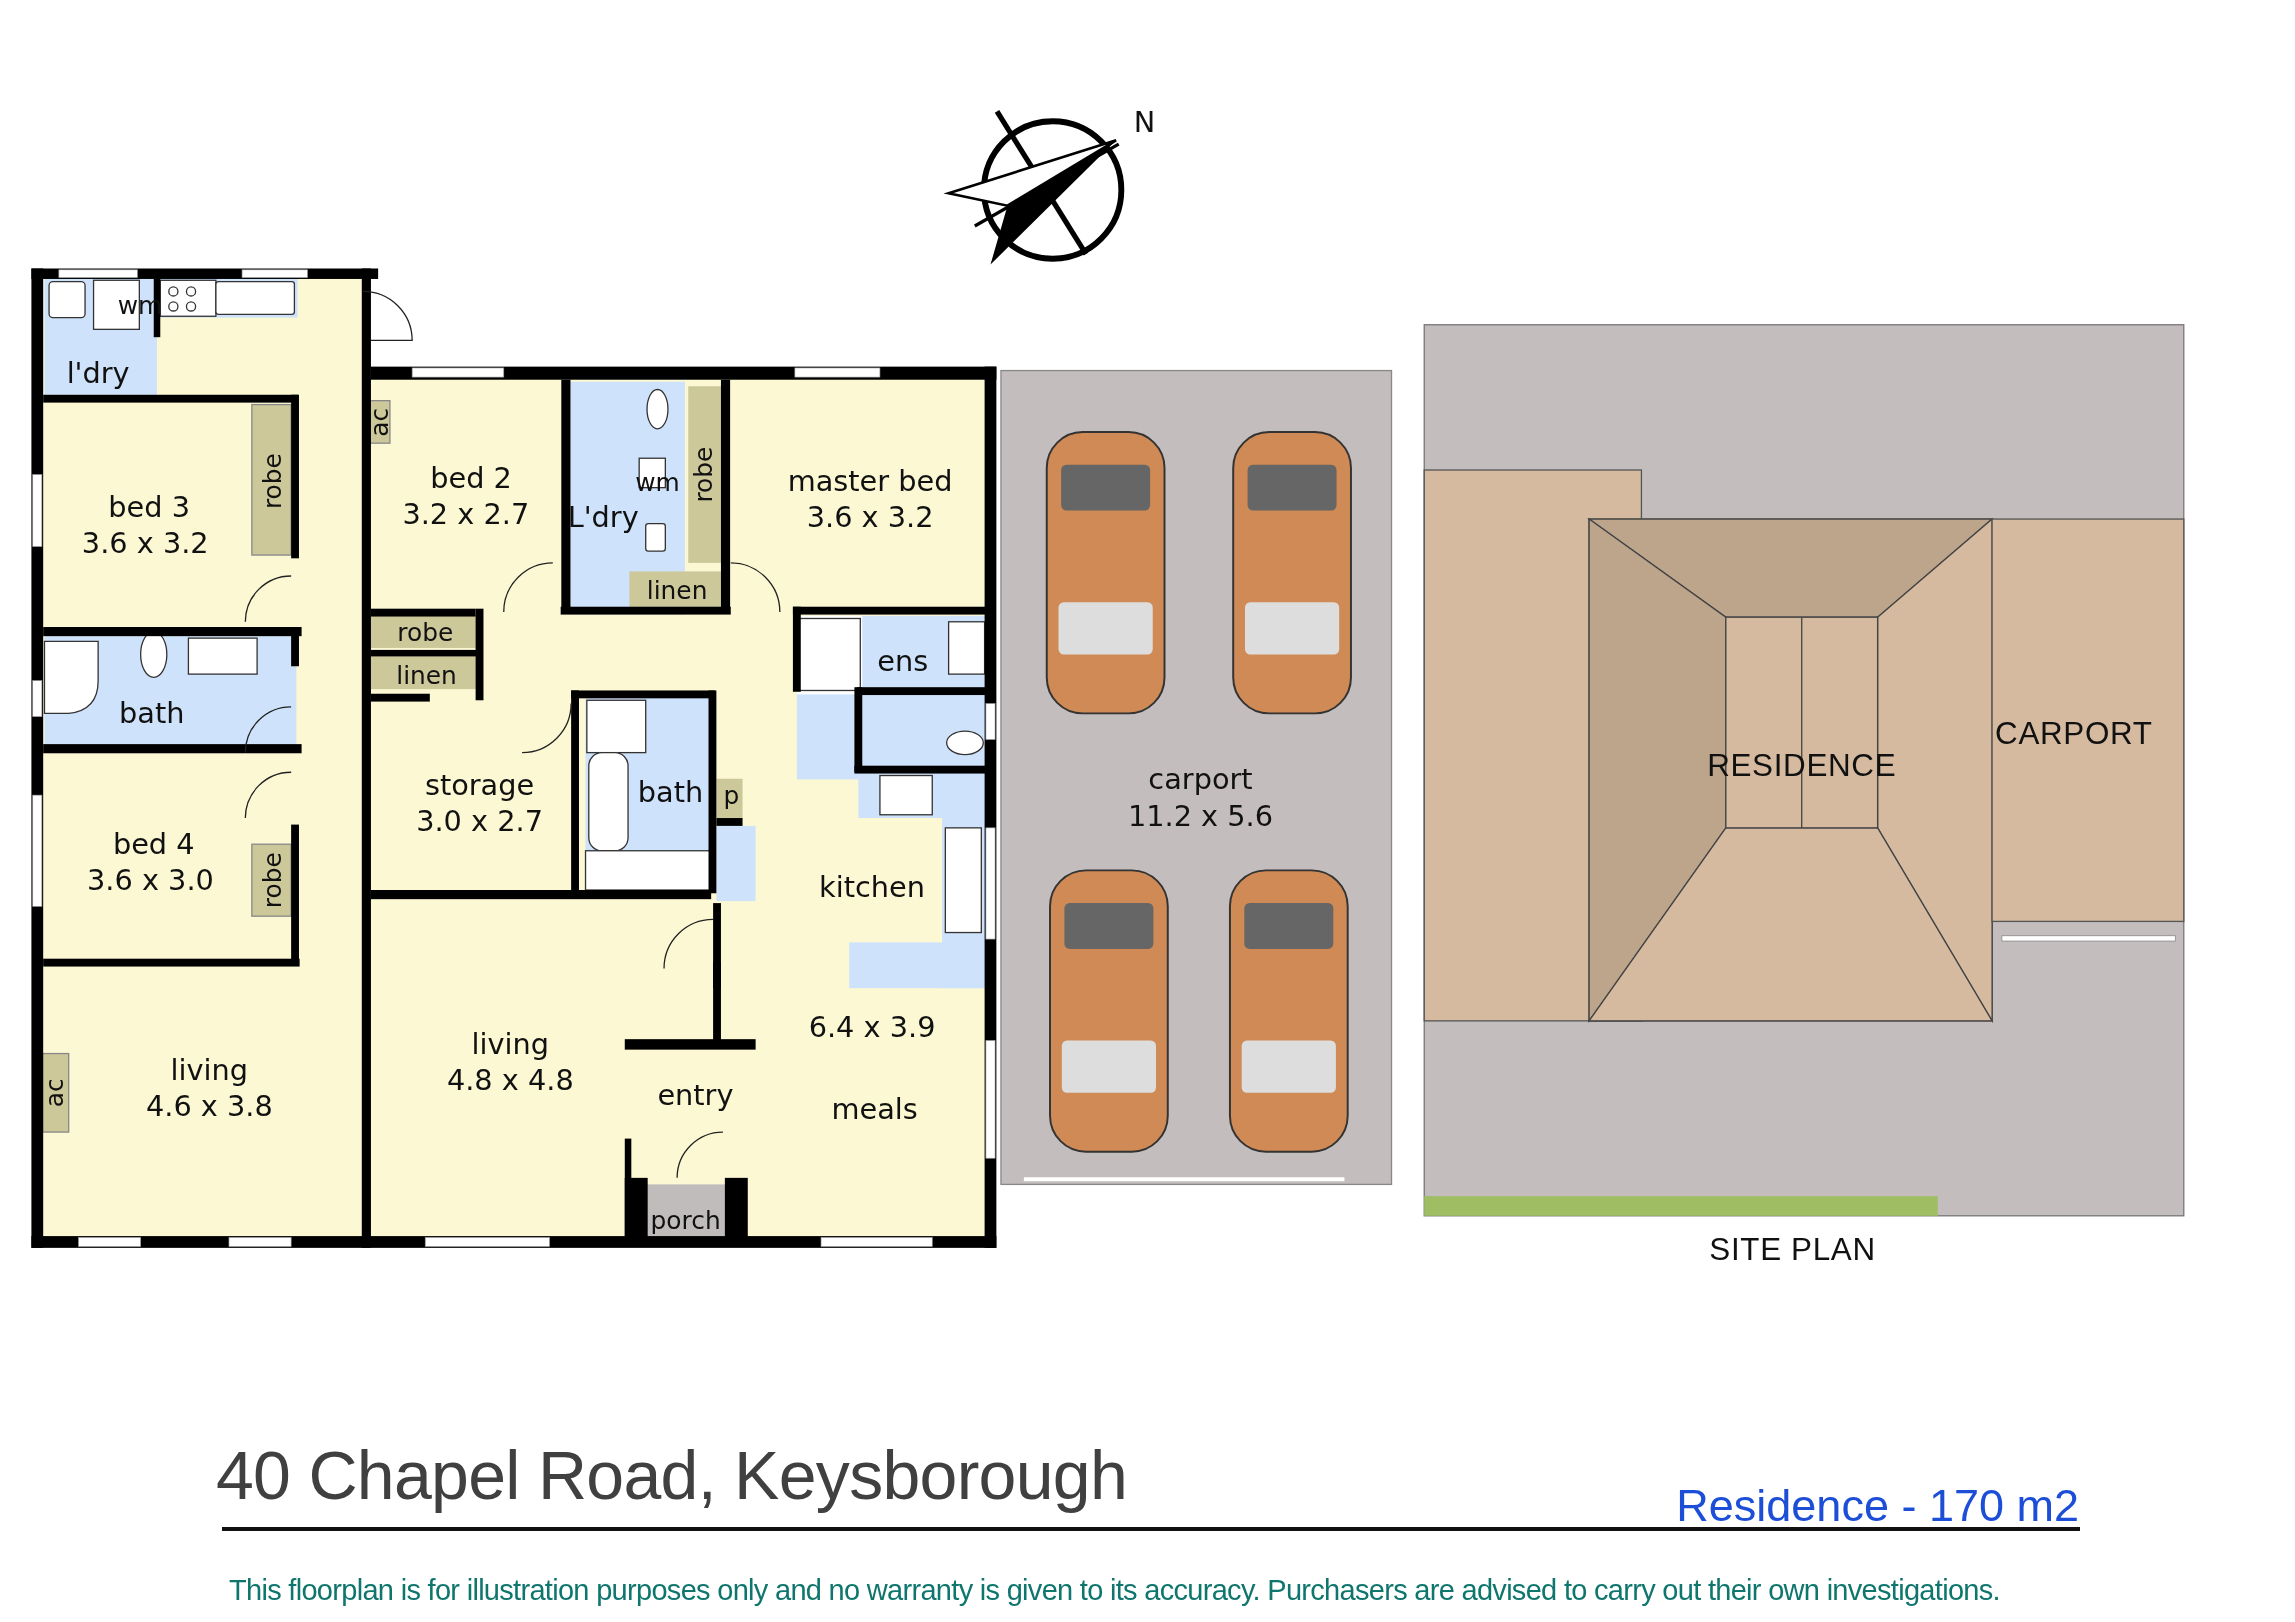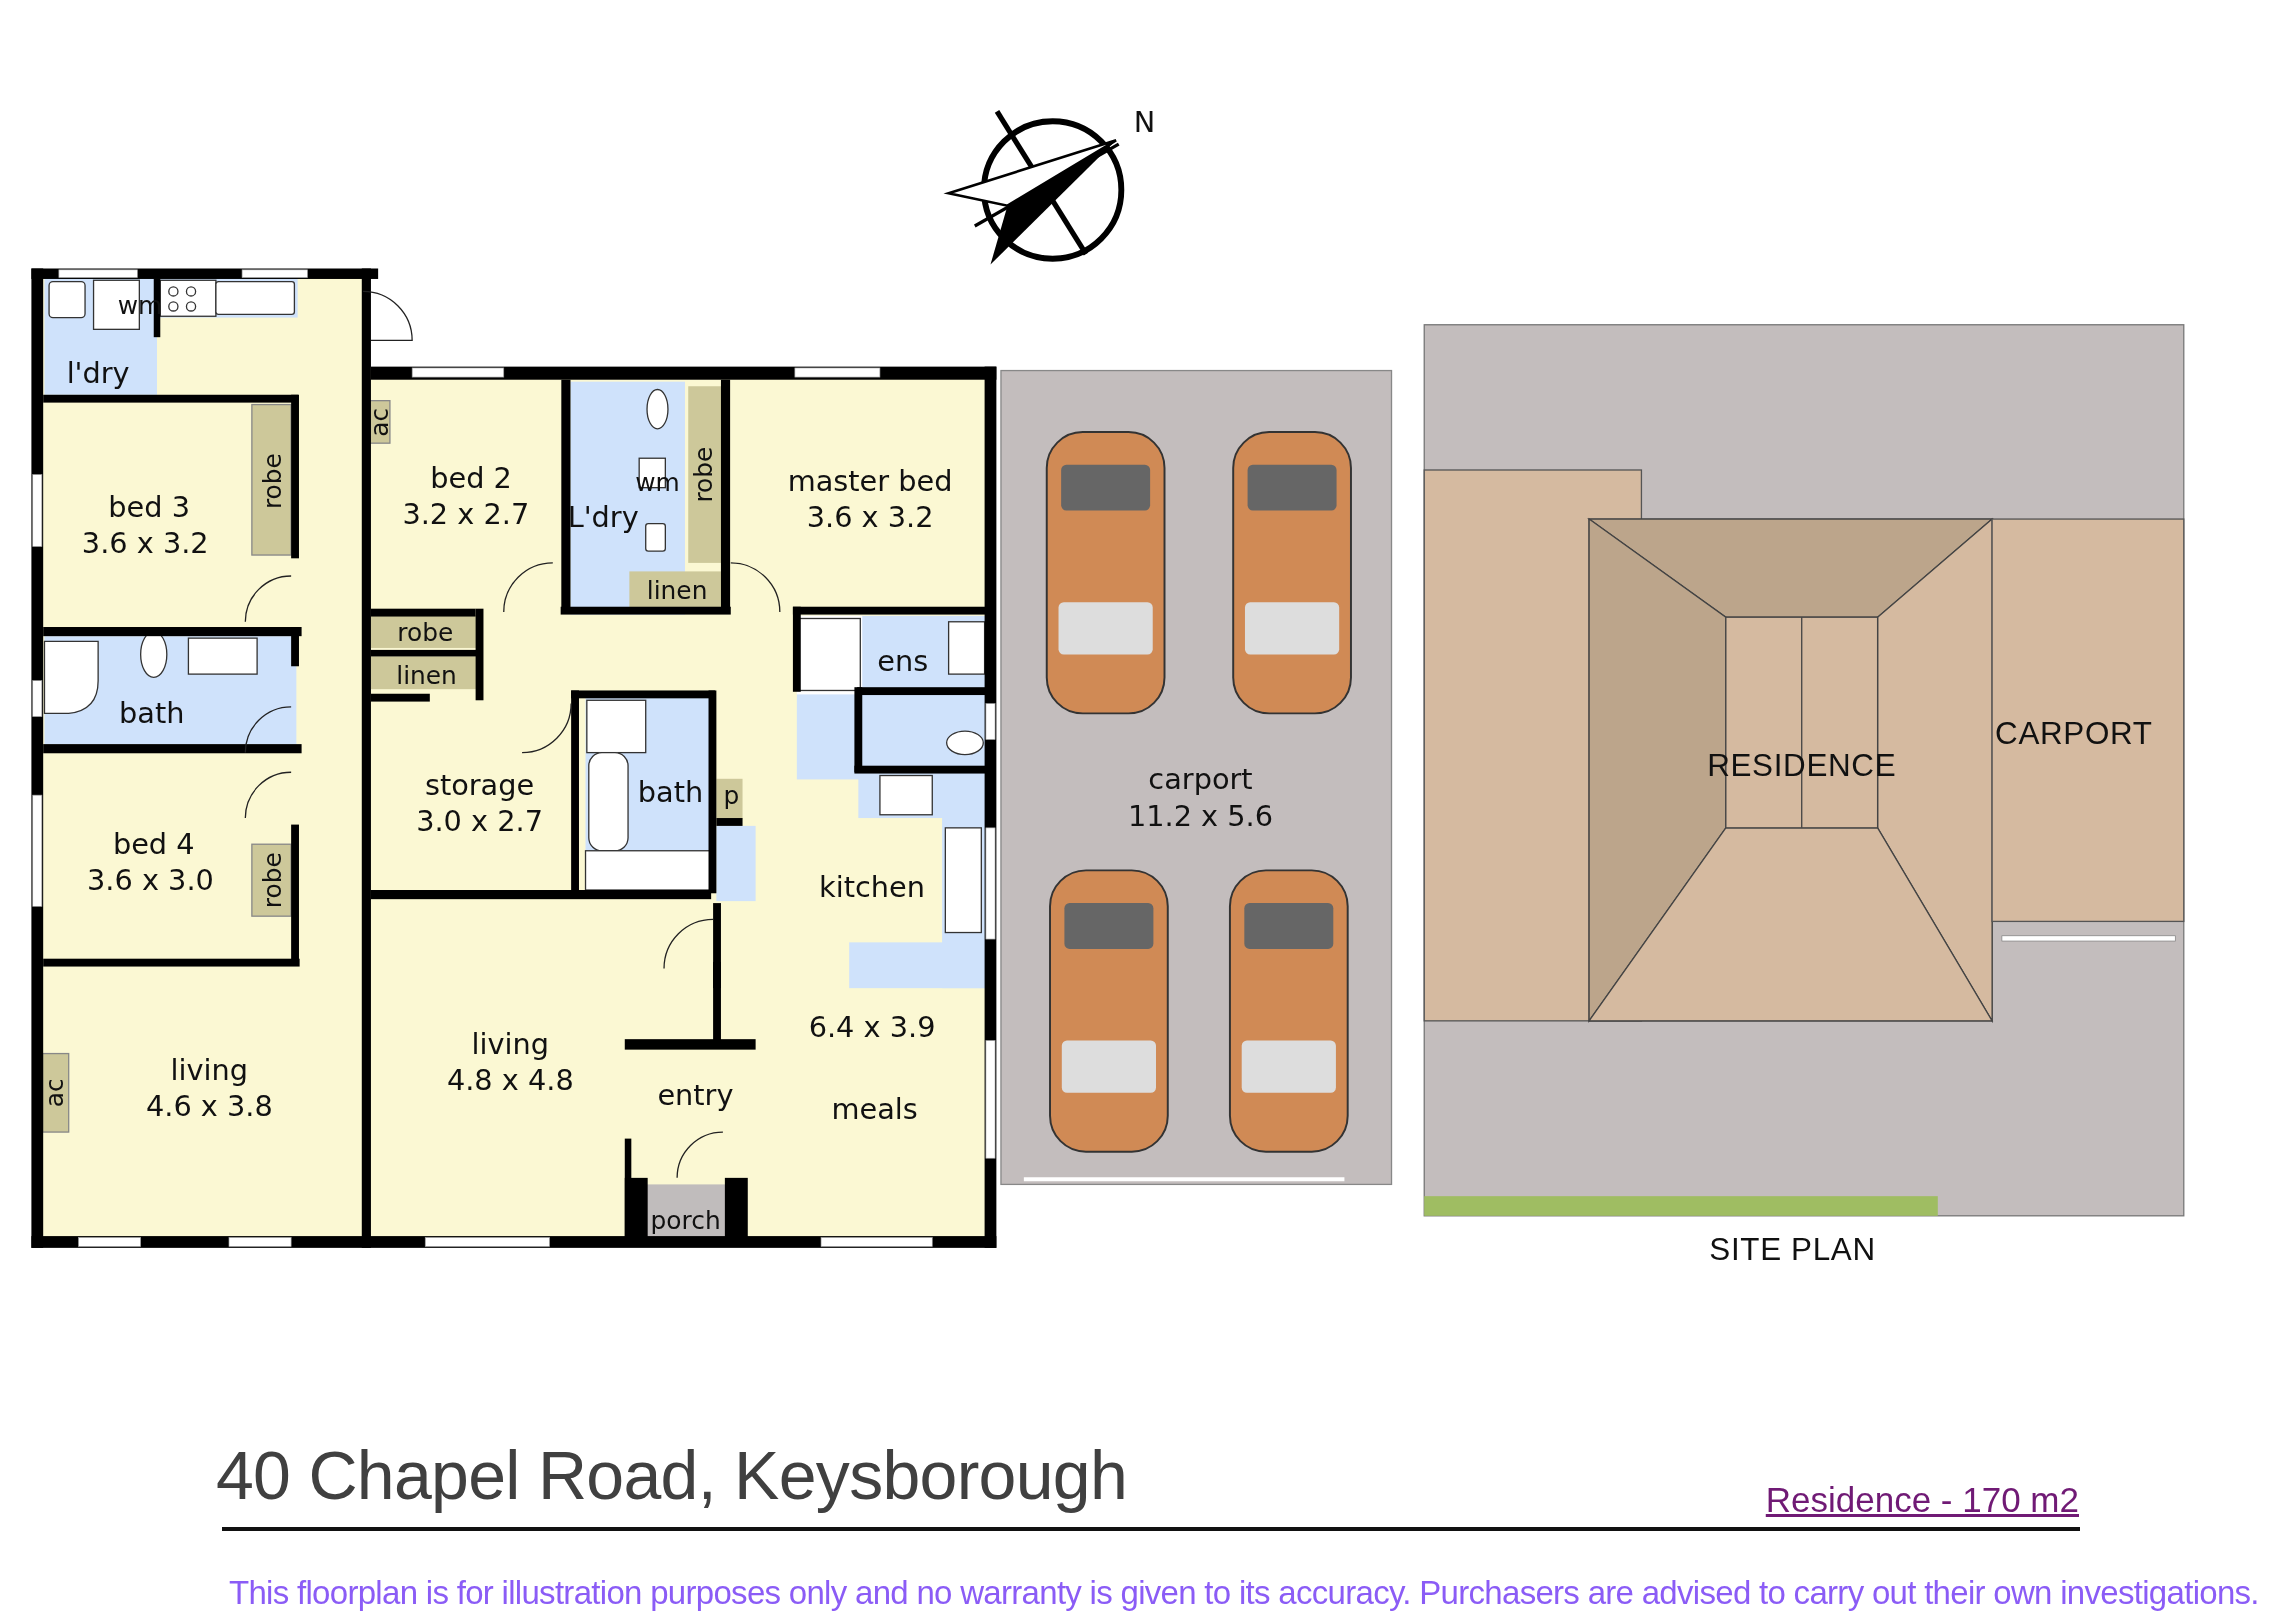--- a/index.html
+++ b/index.html
@@ -4,23 +4,23 @@
 <style>
   html, body { margin: 0; padding: 0; background: #ffffff; }
   body { width: 2295px; height: 1623px; position: relative; overflow: hidden; font-family: "Liberation Sans", "DejaVu Sans", sans-serif; }
   svg { position: absolute; left: 0; top: 0; }
   .lbl { font-family: "DejaVu Sans", "Liberation Sans", sans-serif; fill: #111; }
   .room-name { font-size: 44px; }
   .room-dim { font-size: 44px; }
   .small { font-size: 38px; }
   .site { font-family: "Liberation Sans", sans-serif; font-size: 48px; fill: #111; letter-spacing: 1px; }
   .title { position: absolute; left: 216px; top: 1436px; font-size: 68px; color: #404040; font-family: "Liberation Sans", sans-serif; letter-spacing: -0.7px; }
-  .area { position: absolute; right: 216px; top: 1480px; font-size: 35px; color: #701a75; font-family: "Liberation Sans", sans-serif; text-decoration: underline; }
+  .area { position: absolute; right: 216px; top: 1480px; font-size: 45px; color: #1d4ed8; font-family: "Liberation Sans", sans-serif; }
   .rule { position: absolute; left: 222px; top: 1527px; width: 1858px; height: 3.9px; background: #111; }
-  .disclaimer { position: absolute; left: 229px; top: 1574px; font-size: 33px; color: #8b5cf6; font-family: "Liberation Sans", sans-serif; letter-spacing: -0.7px; }
+  .disclaimer { position: absolute; left: 229px; top: 1574px; font-size: 29px; color: #0f766e; font-family: "Liberation Sans", sans-serif; letter-spacing: -0.7px; }
 </style>
 </head>
 <body>
 
 <svg width="2295" height="1623" viewBox="0 0 3508 2480" xmlns="http://www.w3.org/2000/svg">
 
   <g>
     <circle cx="1609" cy="290" r="105" fill="none" stroke="#000" stroke-width="9"></circle>
     <line x1="1524" y1="170" x2="1660" y2="388" stroke="#000" stroke-width="8"></line>
     <line x1="1490" y1="345" x2="1710" y2="220" stroke="#000" stroke-width="5"></line>

